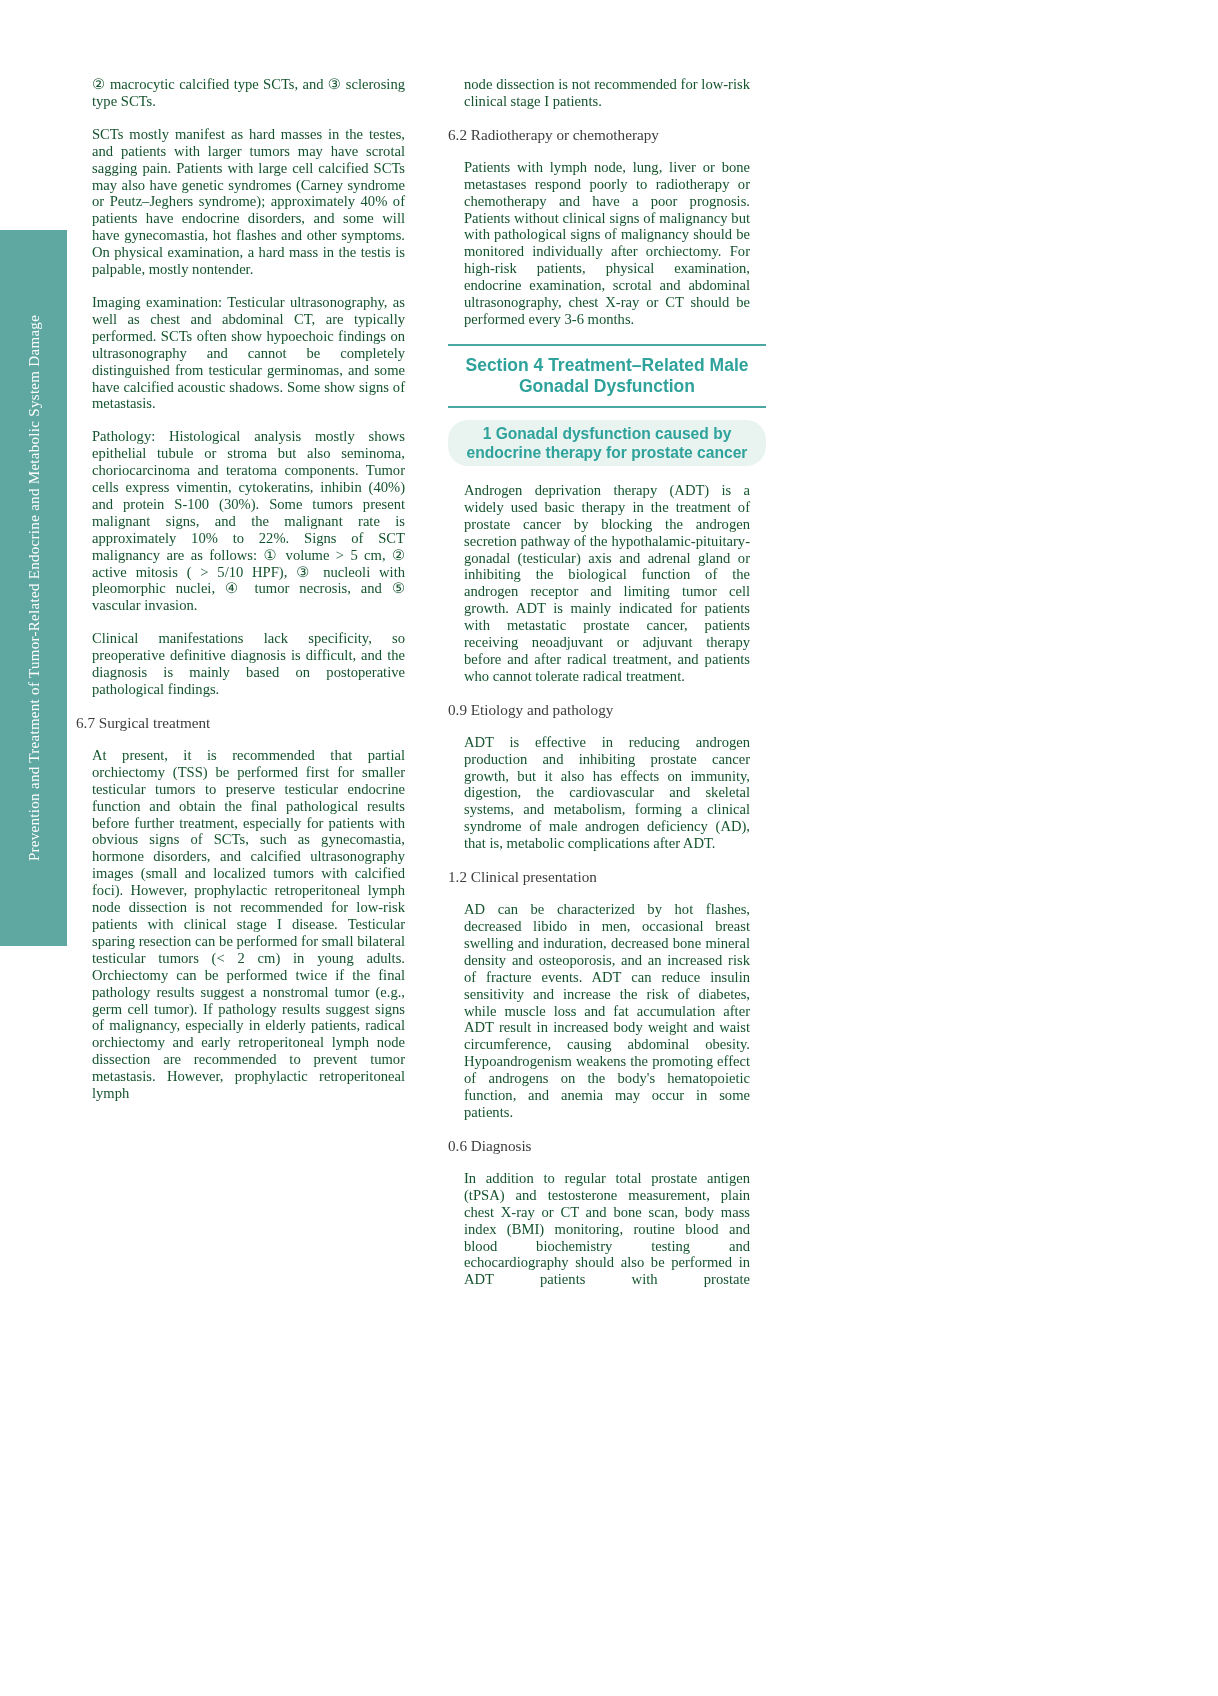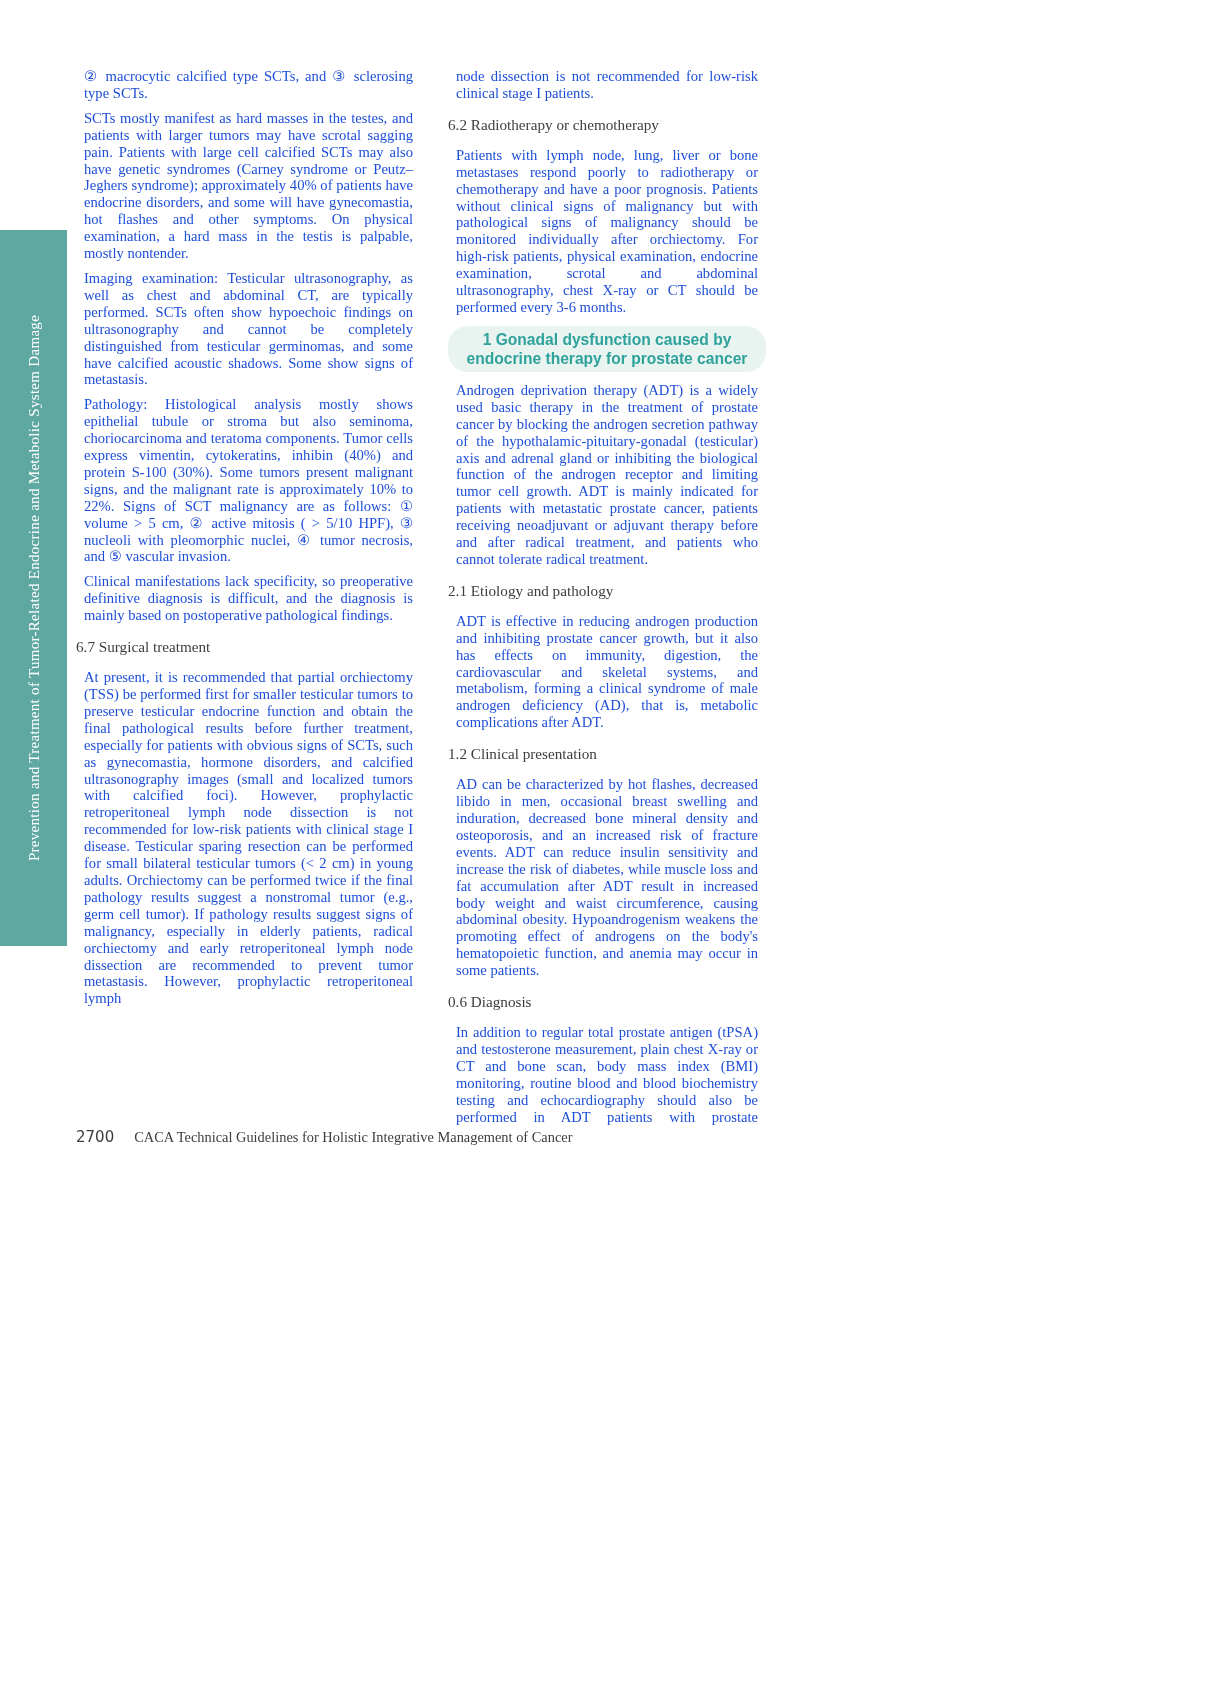--- a/index.html
+++ b/index.html
@@ -35,25 +35,25 @@
     position:absolute;
     left:76px; top:60px;
     width:690px;
     display:flex;
     gap:27px;
   }
   .col{min-width:0;}
   .col-left{width:345px;}
   .col-right{width:318px;}
   p.body{
-    margin:8px;
+    margin:16px;
     font-size:14.6px;
     line-height:16.9px;
     text-align:justify;
-    color:#1d4ed8;
+    color:#14532d;
   }
   p.body.cont{ text-align-last:justify; }
   .subheading{
     margin:14px 0;
     font-size:15.2px;
     font-weight:normal;
     color:#3d3d3d;
     line-height:17px;
   }
   .boxed-heading{
@@ -116,30 +116,27 @@
       <p class="body">Pathology: Histological analysis mostly shows epithelial tubule or stroma but also seminoma, choriocarcinoma and teratoma components. Tumor cells express vimentin, cytokeratins, inhibin (40%) and protein S-100 (30%). Some tumors present malignant signs, and the malignant rate is approximately 10% to 22%. Signs of SCT malignancy are as follows: ① volume &gt; 5 cm, ② active mitosis ( &gt; 5/10 HPF), ③ nucleoli with pleomorphic nuclei, ④ tumor necrosis, and ⑤ vascular invasion.</p>
       <p class="body">Clinical manifestations lack specificity, so preoperative definitive diagnosis is difficult, and the diagnosis is mainly based on postoperative pathological findings.</p>
       <h4 class="subheading">6.7 Surgical treatment</h4>
       <p class="body cont">At present, it is recommended that partial orchiectomy (TSS) be performed first for smaller testicular tumors to preserve testicular endocrine function and obtain the final pathological results before further treatment, especially for patients with obvious signs of SCTs, such as gynecomastia, hormone disorders, and calcified ultrasonography images (small and localized tumors with calcified foci). However, prophylactic retroperitoneal lymph node dissection is not recommended for low-risk patients with clinical stage I disease. Testicular sparing resection can be performed for small bilateral testicular tumors (&lt; 2 cm) in young adults. Orchiectomy can be performed twice if the final pathology results suggest a nonstromal tumor (e.g., germ cell tumor). If pathology results suggest signs of malignancy, especially in elderly patients, radical orchiectomy and early retroperitoneal lymph node dissection are recommended to prevent tumor metastasis. However, prophylactic retroperitoneal lymph</p>
     </div>
 
     <div class="col col-right">
       <p class="body">node dissection is not recommended for low-risk clinical stage I patients.</p>
       <h4 class="subheading">6.2 Radiotherapy or chemotherapy</h4>
       <p class="body">Patients with lymph node, lung, liver or bone metastases respond poorly to radiotherapy or chemotherapy and have a poor prognosis. Patients without clinical signs of malignancy but with pathological signs of malignancy should be monitored individually after orchiectomy. For high-risk patients, physical examination, endocrine examination, scrotal and abdominal ultrasonography, chest X-ray or CT should be performed every 3-6 months.</p>
+      <h2 class="section-title">Section 4 Treatment–Related Male Gonadal Dysfunction</h2>
       <h3 class="boxed-heading">1 Gonadal dysfunction caused by endocrine therapy for prostate cancer</h3>
       <p class="body">Androgen deprivation therapy (ADT) is a widely used basic therapy in the treatment of prostate cancer by blocking the androgen secretion pathway of the hypothalamic-pituitary-gonadal (testicular) axis and adrenal gland or inhibiting the biological function of the androgen receptor and limiting tumor cell growth. ADT is mainly indicated for patients with metastatic prostate cancer, patients receiving neoadjuvant or adjuvant therapy before and after radical treatment, and patients who cannot tolerate radical treatment.</p>
-      <h4 class="subheading">2.1 Etiology and pathology</h4>
+      <h4 class="subheading">0.9 Etiology and pathology</h4>
       <p class="body">ADT is effective in reducing androgen production and inhibiting prostate cancer growth, but it also has effects on immunity, digestion, the cardiovascular and skeletal systems, and metabolism, forming a clinical syndrome of male androgen deficiency (AD), that is, metabolic complications after ADT.</p>
       <h4 class="subheading">1.2 Clinical presentation</h4>
       <p class="body">AD can be characterized by hot flashes, decreased libido in men, occasional breast swelling and induration, decreased bone mineral density and osteoporosis, and an increased risk of fracture events. ADT can reduce insulin sensitivity and increase the risk of diabetes, while muscle loss and fat accumulation after ADT result in increased body weight and waist circumference, causing abdominal obesity. Hypoandrogenism weakens the promoting effect of androgens on the body's hematopoietic function, and anemia may occur in some patients.</p>
       <h4 class="subheading">0.6 Diagnosis</h4>
       <p class="body cont">In addition to regular total prostate antigen (tPSA) and testosterone measurement, plain chest X-ray or CT and bone scan, body mass index (BMI) monitoring, routine blood and blood biochemistry testing and echocardiography should also be performed in ADT patients with prostate</p>
     </div>
 
   </div>
 
-  <div class="footer">
-    <span class="pageno">2700</span>
-    <span class="booktitle">CACA Technical Guidelines for Holistic Integrative Management of Cancer</span>
-  </div>
 
 </div>
 
 </body></html>

